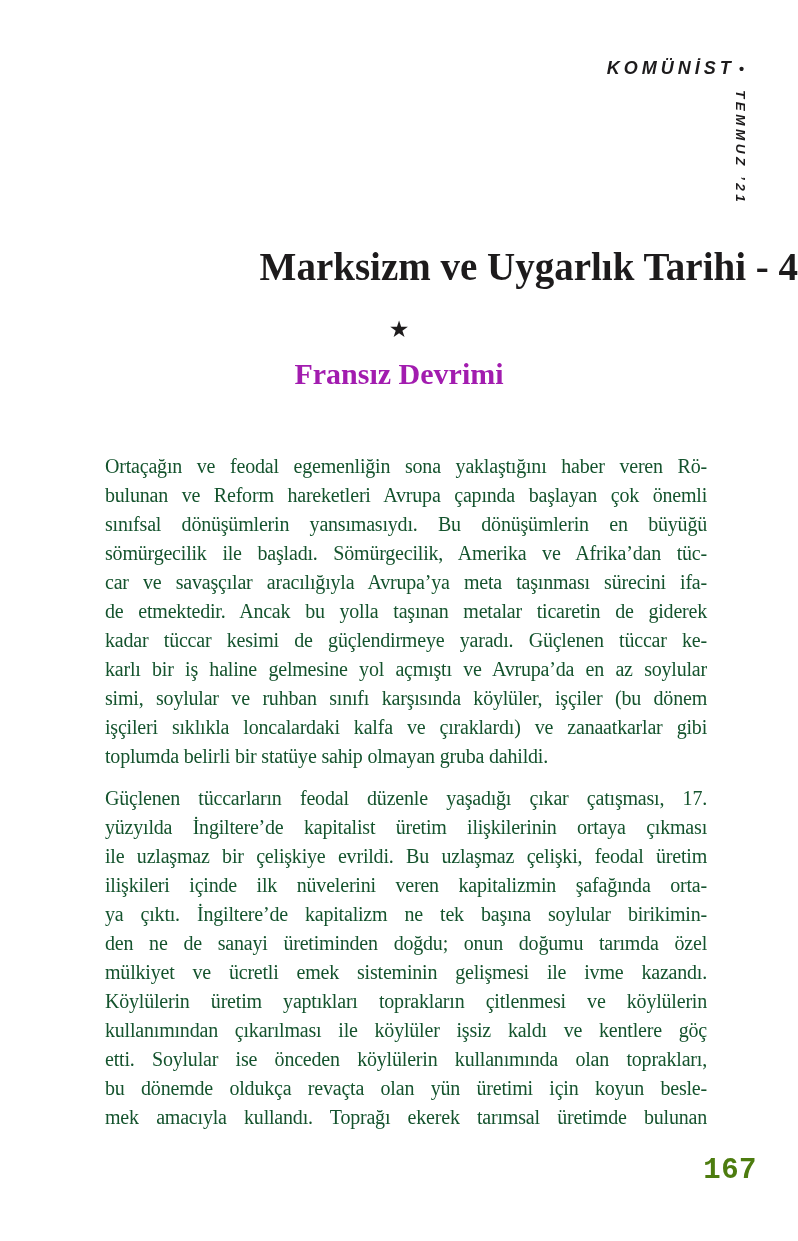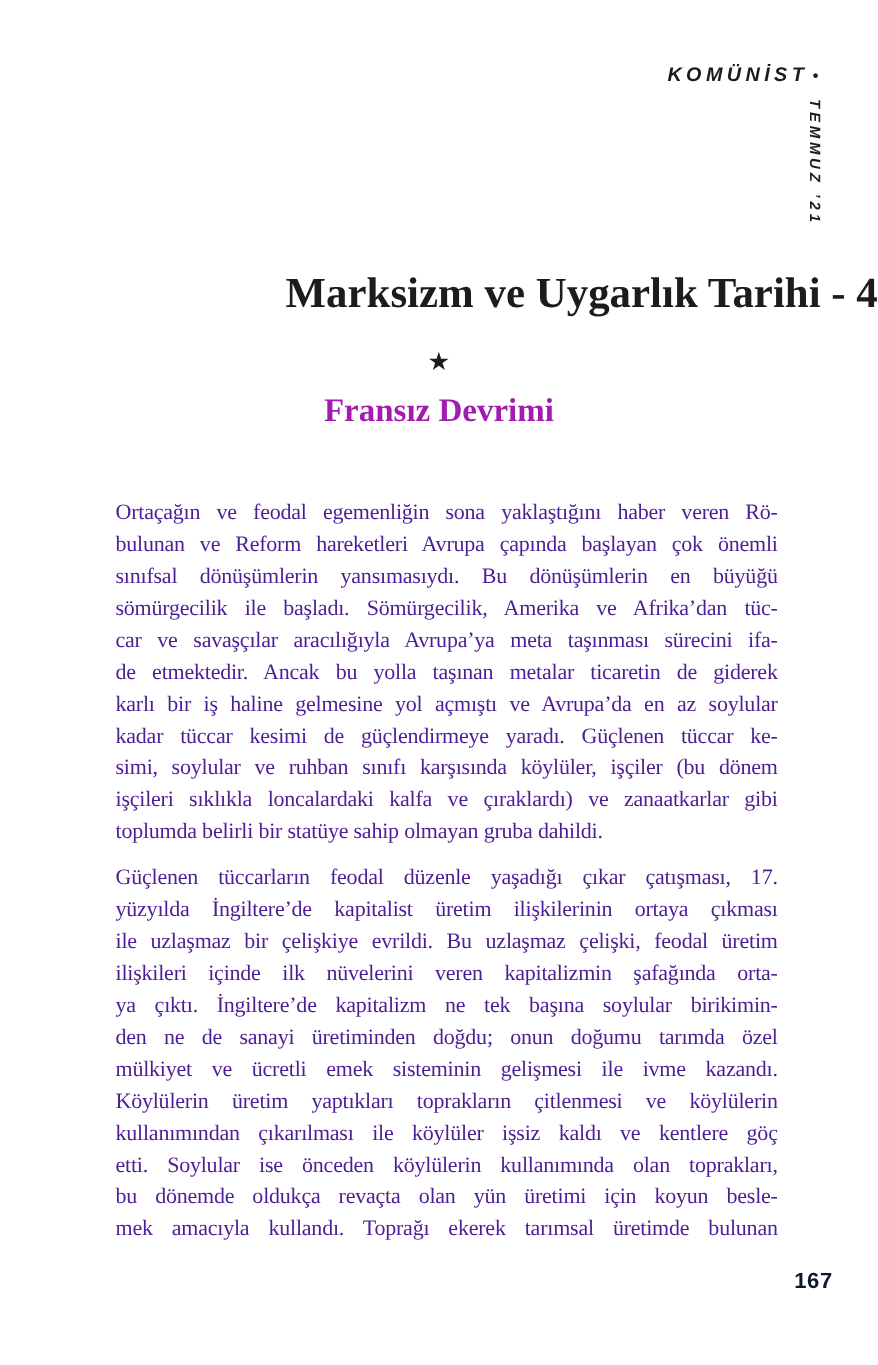--- a/index.html
+++ b/index.html
@@ -77,35 +77,35 @@
     color: #a21caf;
   }
   .article-body {
     position: absolute;
     top: 452px;
     left: 105px;
     width: 602px;
     font-size: 20px;
     line-height: 29px;
     letter-spacing: -0.2px;
-    color: #4c1d95;
+    color: #14532d;
   }
   .paragraph + .paragraph { margin-top: 13px; }
   .line { text-align: justify; }
   .line.just { text-align-last: justify; -moz-text-align-last: justify; }
   .em { }
   .page-number {
     position: absolute;
     top: 1154px;
     right: 41px;
-    font-family: Liberation Sans, sans-serif;
+    font-family: Liberation Mono, monospace;
     font-weight: 700;
-    font-size: 20px;
+    font-size: 29px;
     letter-spacing: 0.5px;
-    color: #0f172a;
+    color: #4d7c0f;
   }
 </style>
 </head>
 <body>
 
 <div class="page">
 
   <div class="masthead">
     <span>KOMÜNİST</span><span class="bullet">•</span>
   </div>
@@ -119,22 +119,22 @@
   <h2 class="article-subtitle">Fransız Devrimi</h2>
 
   <div class="article-body" id="article-body">
       <div class="paragraph">
         <div class="line just"><span>Ortaçağın ve feodal egemenliğin sona yaklaştığını haber veren Rö-</span></div>
         <div class="line just"><span>bulunan ve Reform hareketleri Avrupa çapında başlayan çok önemli</span></div>
         <div class="line just"><span>sınıfsal dönüşümlerin yansımasıydı. Bu dönüşümlerin en büyüğü</span></div>
         <div class="line just"><span>sömürgecilik ile başladı. Sömürgecilik, Amerika ve Afrika’dan tüc-</span></div>
         <div class="line just"><span>car ve savaşçılar aracılığıyla Avrupa’ya meta taşınması sürecini ifa-</span></div>
         <div class="line just"><span>de etmektedir. Ancak bu yolla taşınan metalar ticaretin de giderek</span></div>
+        <div class="line just"><span>kadar tüccar kesimi de güçlendirmeye yaradı. Güçlenen tüccar ke-</span></div>
         <div class="line just"><span>karlı bir iş haline gelmesine yol açmıştı ve Avrupa’da en az soylular</span></div>
-        <div class="line just"><span>kadar tüccar kesimi de güçlendirmeye yaradı. Güçlenen tüccar ke-</span></div>
         <div class="line just"><span>simi, soylular ve ruhban sınıfı karşısında köylüler, işçiler </span><span class="em">(bu dönem</span></div>
         <div class="line just"><span class="em">işçileri sıklıkla loncalardaki kalfa ve çıraklardı)</span><span> ve zanaatkarlar gibi</span></div>
         <div class="line"><span>toplumda belirli bir statüye sahip olmayan gruba dahildi.</span></div>
       </div>
       <div class="paragraph">
         <div class="line just"><span>Güçlenen tüccarların feodal düzenle yaşadığı çıkar çatışması, 17.</span></div>
         <div class="line just"><span>yüzyılda İngiltere’de kapitalist üretim ilişkilerinin ortaya çıkması</span></div>
         <div class="line just"><span>ile uzlaşmaz bir çelişkiye evrildi. Bu uzlaşmaz çelişki, feodal üretim</span></div>
         <div class="line just"><span>ilişkileri içinde ilk nüvelerini veren kapitalizmin şafağında orta-</span></div>
         <div class="line just"><span>ya çıktı. İngiltere’de kapitalizm ne tek başına soylular birikimin-</span></div>

